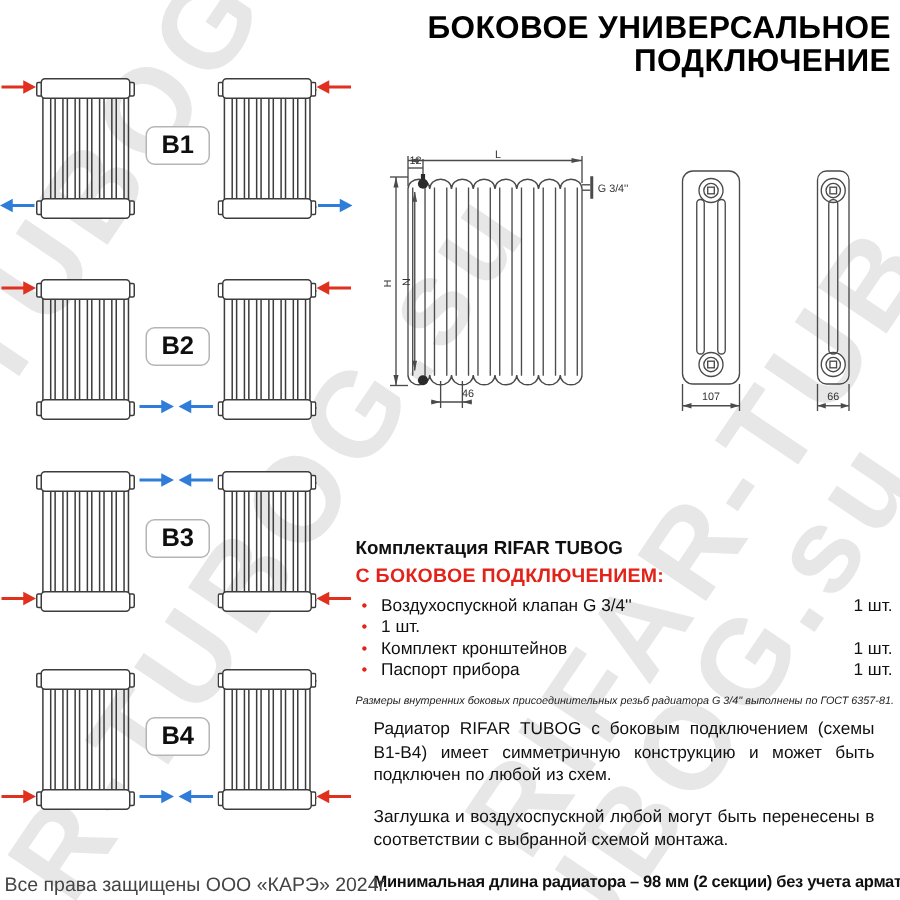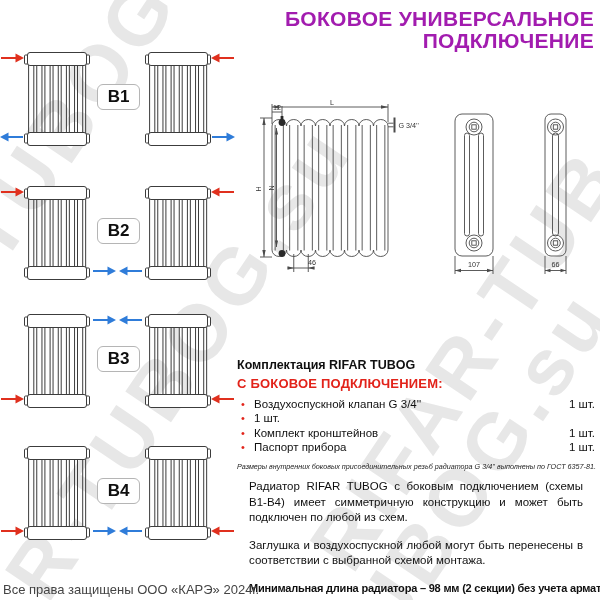--- a/index.html
+++ b/index.html
@@ -3,21 +3,21 @@
 <meta charset="utf-8">
 <style>
   html,body{margin:0;padding:0;background:#888;}
   #page{position:relative;width:600px;height:600px;background:#ffffff;overflow:hidden;
         font-family:"Liberation Sans",sans-serif;color:#111;margin:0 auto;}
   
   .wm{position:absolute;font-weight:800;font-size:80px;letter-spacing:6px;color:#e7e7e7;
       white-space:nowrap;transform:rotate(-56deg);transform-origin:0 50%;z-index:0;user-select:none;}
   
   .title{position:absolute;top:8px;right:6px;text-align:right;font-weight:800;
-         font-size:21px;line-height:22px;letter-spacing:.3px;color:#a21caf;z-index:2;}
+         font-size:21px;line-height:22px;letter-spacing:.3px;color:#000000;z-index:2;}
   
   #schemes{position:absolute;left:0;top:0;width:240px;height:600px;z-index:1;}
   .scheme-row{position:absolute;left:0;width:235px;height:125px;}
   .rad{position:absolute;top:12px;width:66px;height:102px;}
   .rad svg{display:block;}
   .arrow{position:absolute;width:24px;height:12px;}
   .arrow svg{display:block;}
   .scheme-label{position:absolute;left:97px;top:48px;width:41px;height:24px;
       background:#fff;border:1.2px solid #b5b5b5;border-radius:6px;
       display:flex;align-items:center;justify-content:center;

